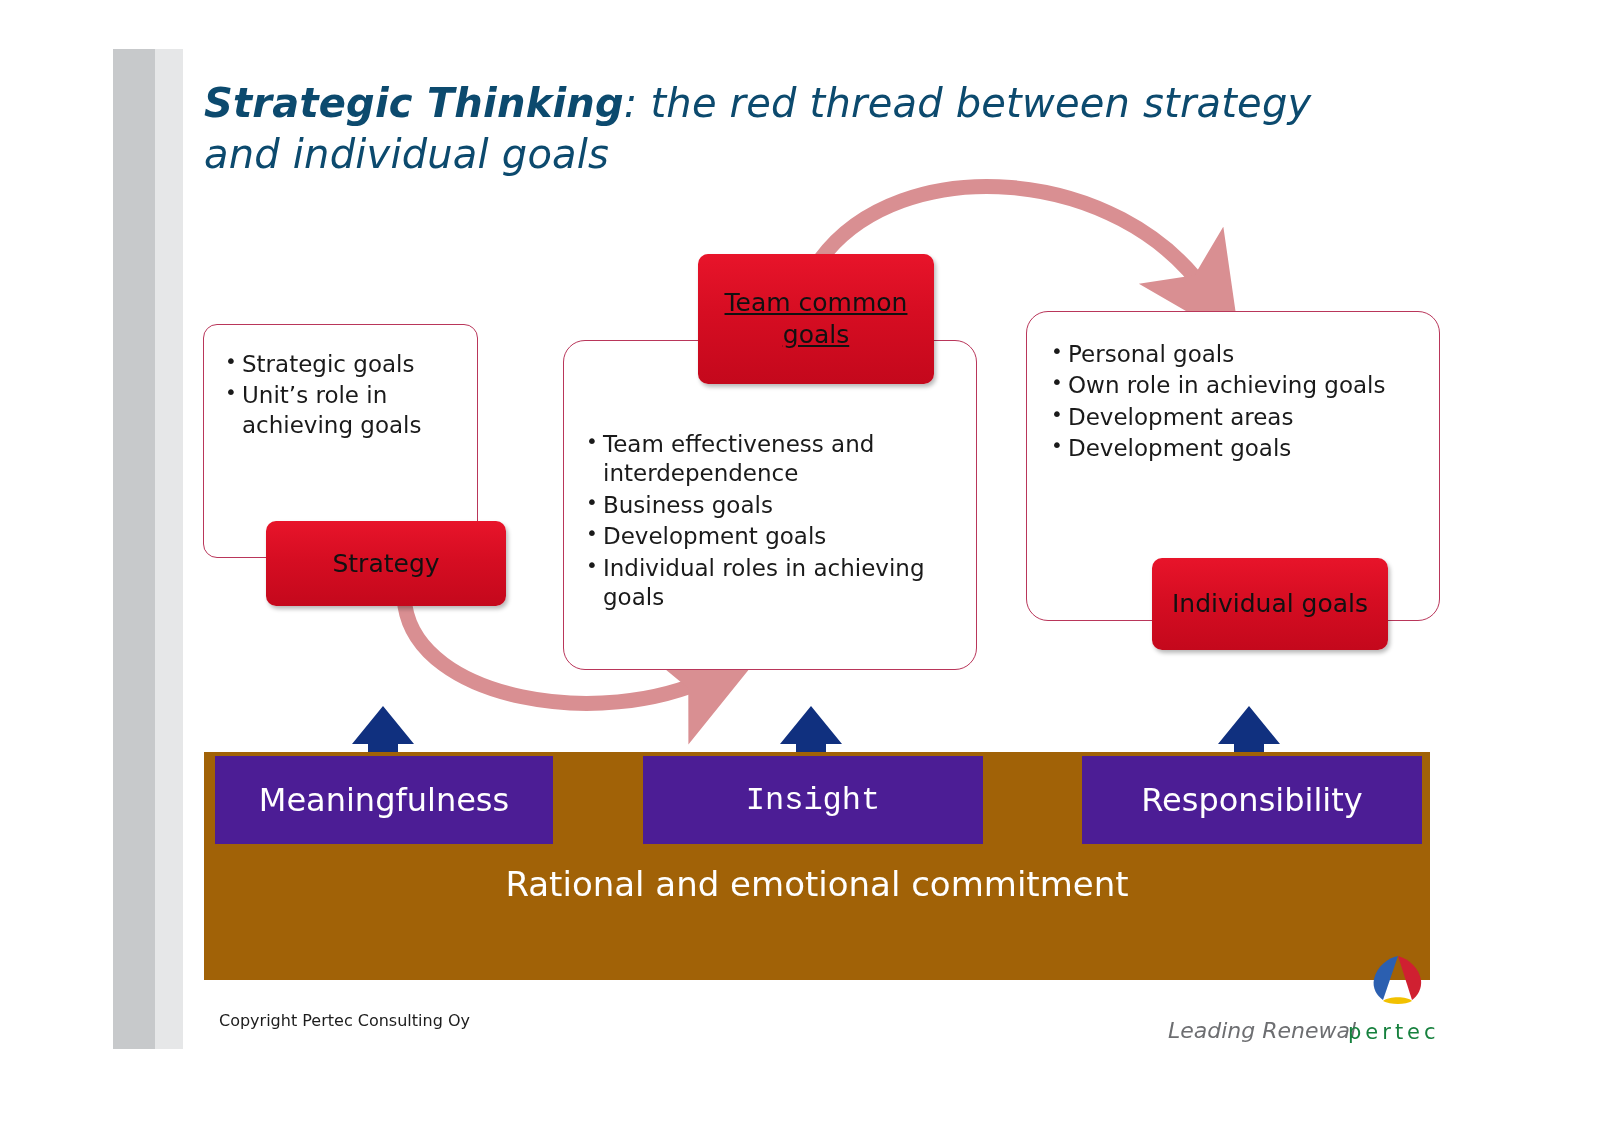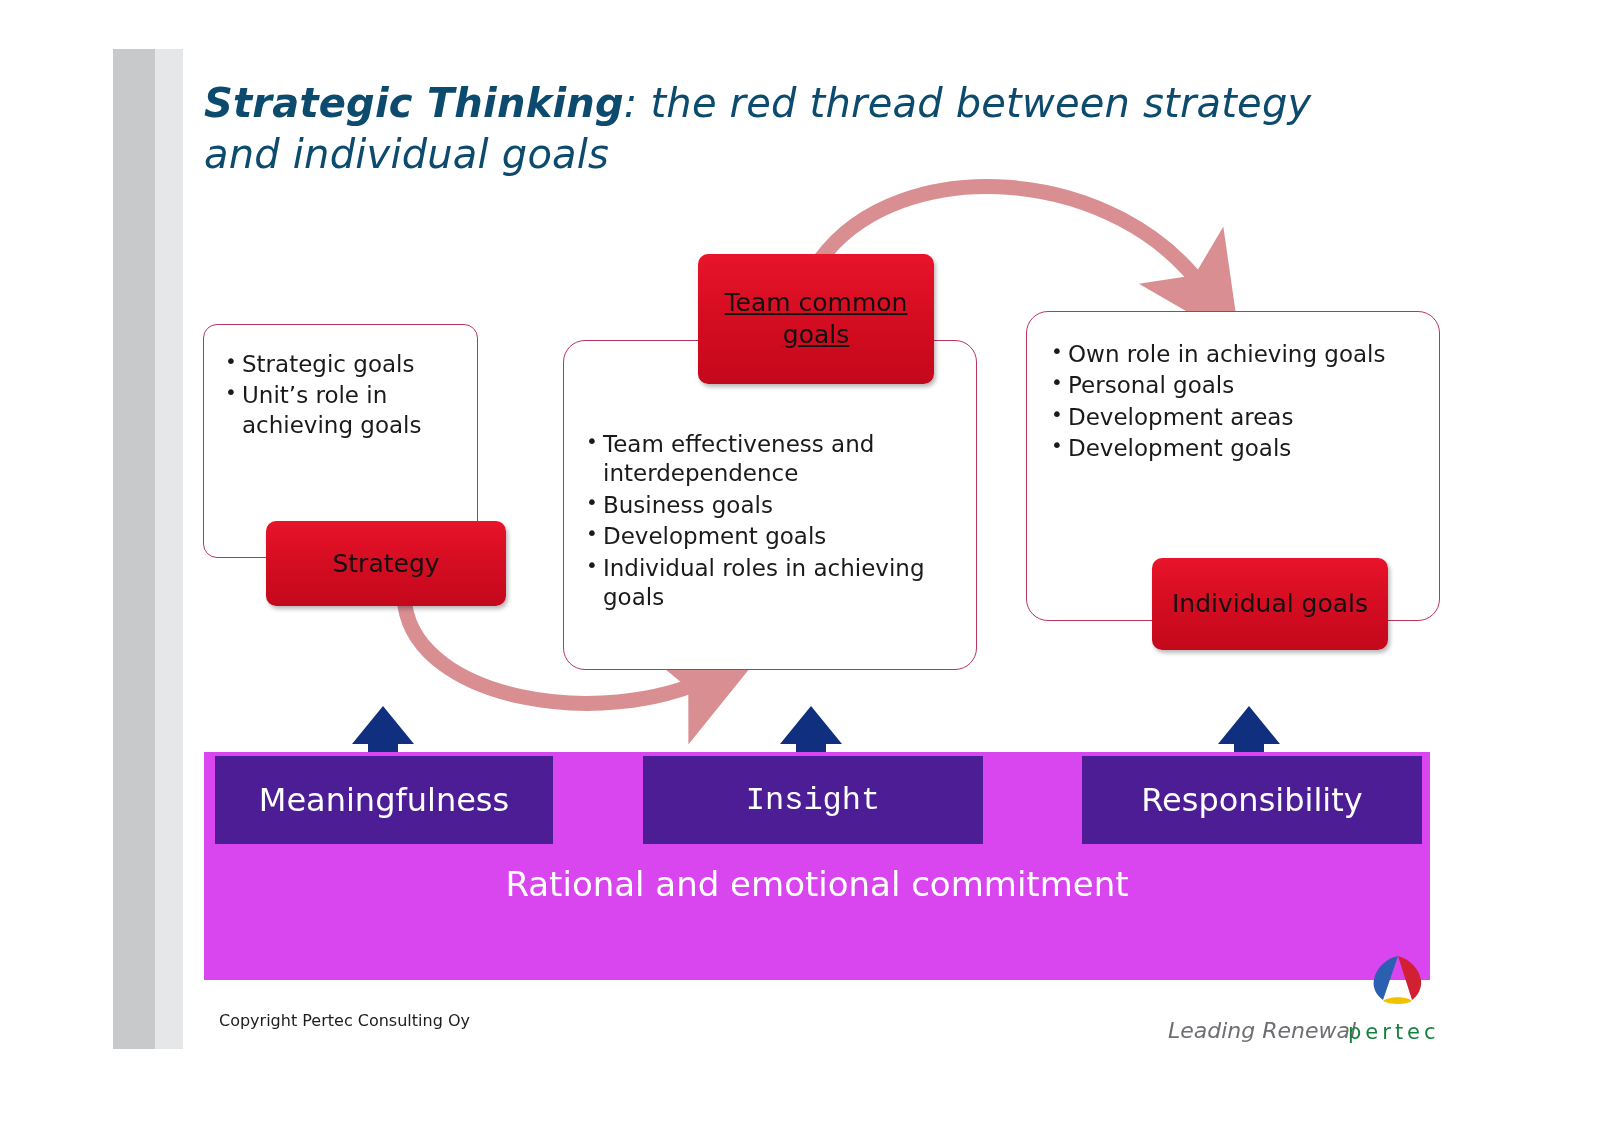--- a/index.html
+++ b/index.html
@@ -111,21 +111,21 @@
   .chip-team     { left: 698px; top: 254px; width: 236px; height: 130px; text-decoration: underline; }
   .chip-individual { left: 1152px; top: 558px; width: 236px; height: 92px; }
 
   
   .band {
     position: absolute;
     left: 204px;
     top: 752px;
     width: 1226px;
     height: 228px;
-    background: #d946ef;
+    background: #a16207;
   }
   .band-label {
     position: absolute;
     left: 0;
     top: 112px;
     width: 100%;
     text-align: center;
     color: #ffffff;
     font-size: 34px;
   }
@@ -226,22 +226,22 @@
     <ul class="bullets">
       <li>Team effectiveness and interdependence</li>
       <li>Business goals</li>
       <li>Development goals</li>
       <li>Individual roles in achieving goals</li>
     </ul>
   </div>
 
   <div class="outline-box box-right">
     <ul class="bullets">
+      <li>Personal goals</li>
       <li>Own role in achieving goals</li>
-      <li>Personal goals</li>
       <li>Development areas</li>
       <li>Development goals</li>
     </ul>
   </div>
 
   <div class="red-chip chip-team">
     <span>Team common goals</span>
   </div>
   <div class="red-chip chip-strategy">
     <span>Strategy</span>

